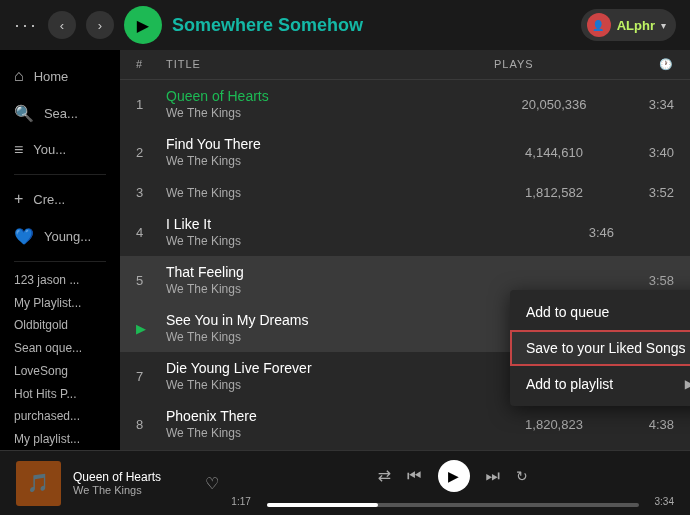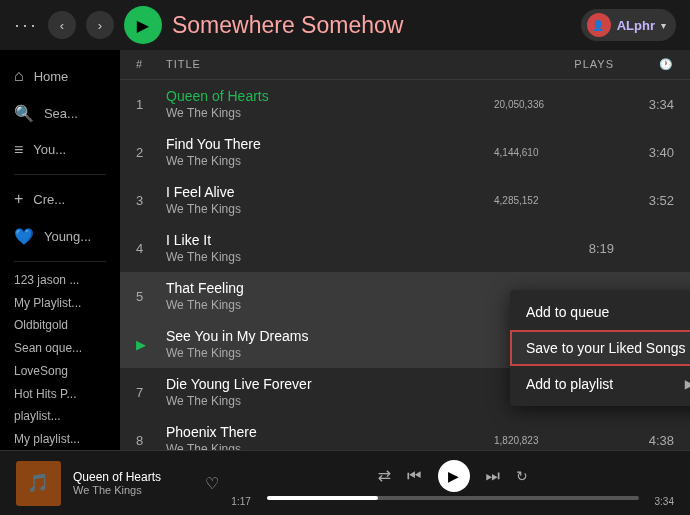--- a/index.html
+++ b/index.html
@@ -41,43 +41,43 @@
       border: none;
       border-radius: 50%;
       width: 38px;
       height: 38px;
       color: #000;
       cursor: pointer;
       display: flex; align-items: center; justify-content: center;
       font-size: 16px;
     }
     .track-title-top {
-      font-size: 23px;
-      font-weight: 400;
-      color: #fca5a5;
+      font-size: 18px;
+      font-weight: 700;
+      color: #14b8a6;
       flex: 1;
     }
     .user-area {
       display: flex;
       align-items: center;
       gap: 6px;
       background: #333;
       border-radius: 20px;
       padding: 4px 10px 4px 6px;
       cursor: pointer;
     }
     .user-avatar {
       width: 24px; height: 24px;
       border-radius: 50%;
       background: #c44;
       display: flex; align-items: center; justify-content: center;
       font-size: 10px; color: #fff;
       overflow: hidden;
     }
-    .user-name { font-size: 13px; font-weight: 600; color: #c4b5fd; text-align: center; }
+    .user-name { font-size: 13px; font-weight: 600; color: #bef264; text-align: center; }
     .chevron-down { font-size: 10px; color: #ccc; }
 
     
     .main-layout {
       display: flex;
       flex: 1;
       overflow: hidden;
     }
 
     
@@ -148,21 +148,21 @@
       padding: 8px 16px;
       align-items: center;
       cursor: pointer;
       position: relative;
     }
     .track-row.highlighted { background: #3a3a3a; }
     .track-num { color: #aaa; font-size: 13px; }
     .track-info .track-name { font-size: 14px; color: #fff; }
     .track-info .track-name.green { color: #1db954; }
     .track-info .track-artist { font-size: 12px; color: #aaa; margin-top: 2px; }
-    .track-plays { color: #aaa; font-size: 10px; text-align: left; }
+    .track-plays { color: #aaa; font-size: 13px; text-align: center; }
     .track-duration { color: #aaa; font-size: 13px; text-align: right; }
 
     
     .context-menu {
       position: absolute;
       left: 390px;
       top: 240px;
       background: #282828;
       border-radius: 4px;
       box-shadow: 0 4px 20px rgba(0,0,0,0.6);
@@ -231,21 +231,21 @@
       background: #fff;
       border-radius: 50%;
       width: 32px;
       height: 32px;
       color: #000;
       display: flex; align-items: center; justify-content: center;
       font-size: 14px;
     }
     .progress-bar-container {
       display: flex;
-      align-items: flex-start;
+      align-items: flex-end;
       gap: 16px;
       width: 100%;
     }
     .time-label { font-size: 10px; color: #aaa; }
     .progress-bar {
       flex: 1;
       height: 4px;
       background: #555;
       border-radius: 2px;
       position: relative;
@@ -300,29 +300,29 @@
       <span class="si-icon">💙</span>
       <span class="si-label">Young...</span>
     </div>
     <hr class="sidebar-divider">
     <div class="sidebar-playlist">123 jason ...</div>
     <div class="sidebar-playlist">My Playlist...</div>
     <div class="sidebar-playlist">Oldbitgold</div>
     <div class="sidebar-playlist">Sean oque...</div>
     <div class="sidebar-playlist">LoveSong</div>
     <div class="sidebar-playlist">Hot Hits P...</div>
-    <div class="sidebar-playlist">playlist...</div>
+    <div class="sidebar-playlist">purchased...</div>
     <div class="sidebar-playlist">My playlist...</div>
   </div>
 
   <div class="content">
     <div class="table-header">
       <span>#</span>
       <span>TITLE</span>
-      <span style="text-align:right;">PLAYS</span>
+      <span style="text-align:left;">PLAYS</span>
       <span style="text-align:right;">🕐</span>
     </div>
 
     <div class="track-row">
       <span class="track-num">1</span>
       <div class="track-info">
         <div class="track-name green">Queen of Hearts</div>
         <div class="track-artist">We The Kings</div>
       </div>
       <span class="track-plays">20,050,336</span>
@@ -335,34 +335,33 @@
         <div class="track-name">Find You There</div>
         <div class="track-artist">We The Kings</div>
       </div>
       <span class="track-plays">4,144,610</span>
       <span class="track-duration">3:40</span>
     </div>
 
     <div class="track-row">
       <span class="track-num">3</span>
       <div class="track-info">
-        <div class="track-name">I Feel Alive</div>
-        <div class="track-artist">We The Kings</div>
-      </div>
-      <span class="track-plays">4,285,152</span>
+        <div class="track-artist">We The Kings</div>
+      </div>
+      <span class="track-plays">1,812,582</span>
       <span class="track-duration">3:52</span>
     </div>
 
     <div class="track-row">
       <span class="track-num">4</span>
       <div class="track-info">
         <div class="track-name">I Like It</div>
         <div class="track-artist">We The Kings</div>
       </div>
-      <span class="track-duration">8:19</span>
+      <span class="track-duration">3:46</span>
     </div>
 
     <div class="track-row highlighted">
       <span class="track-num">5</span>
       <div class="track-info">
         <div class="track-name">That Feeling</div>
         <div class="track-artist">We The Kings</div>
       </div>
       <span class="track-plays"></span>
       <span class="track-duration">3:58</span>

